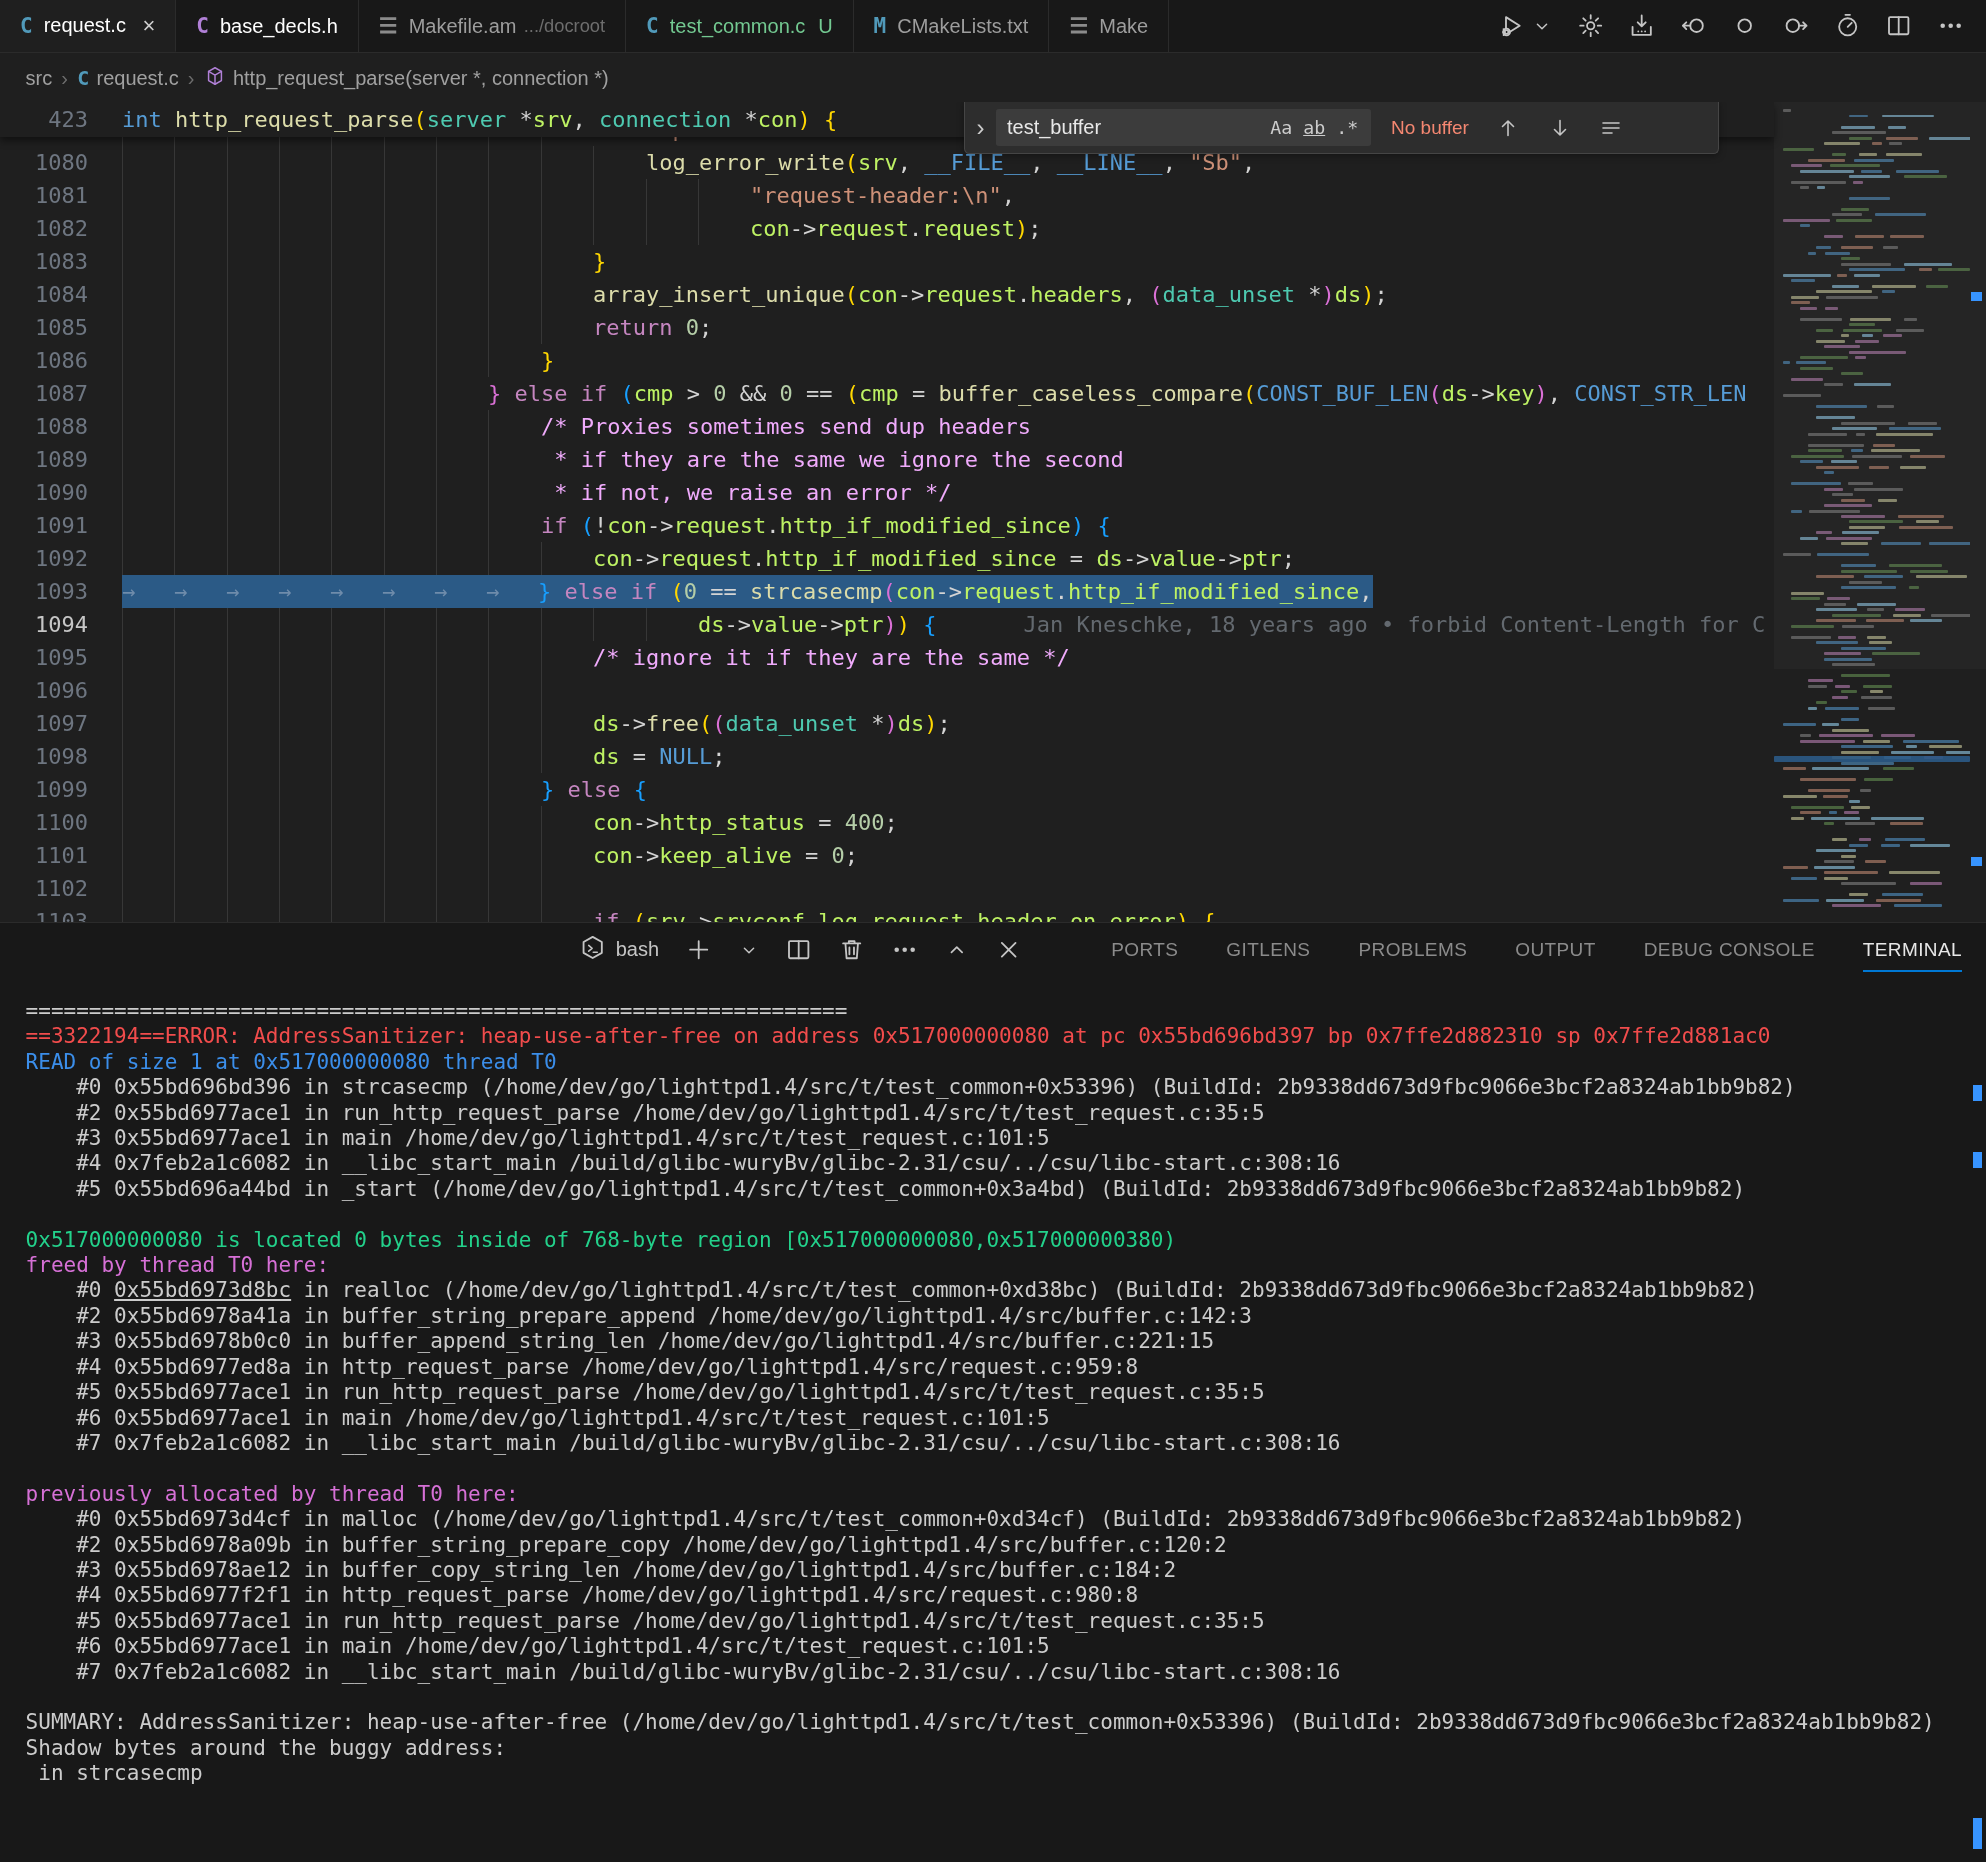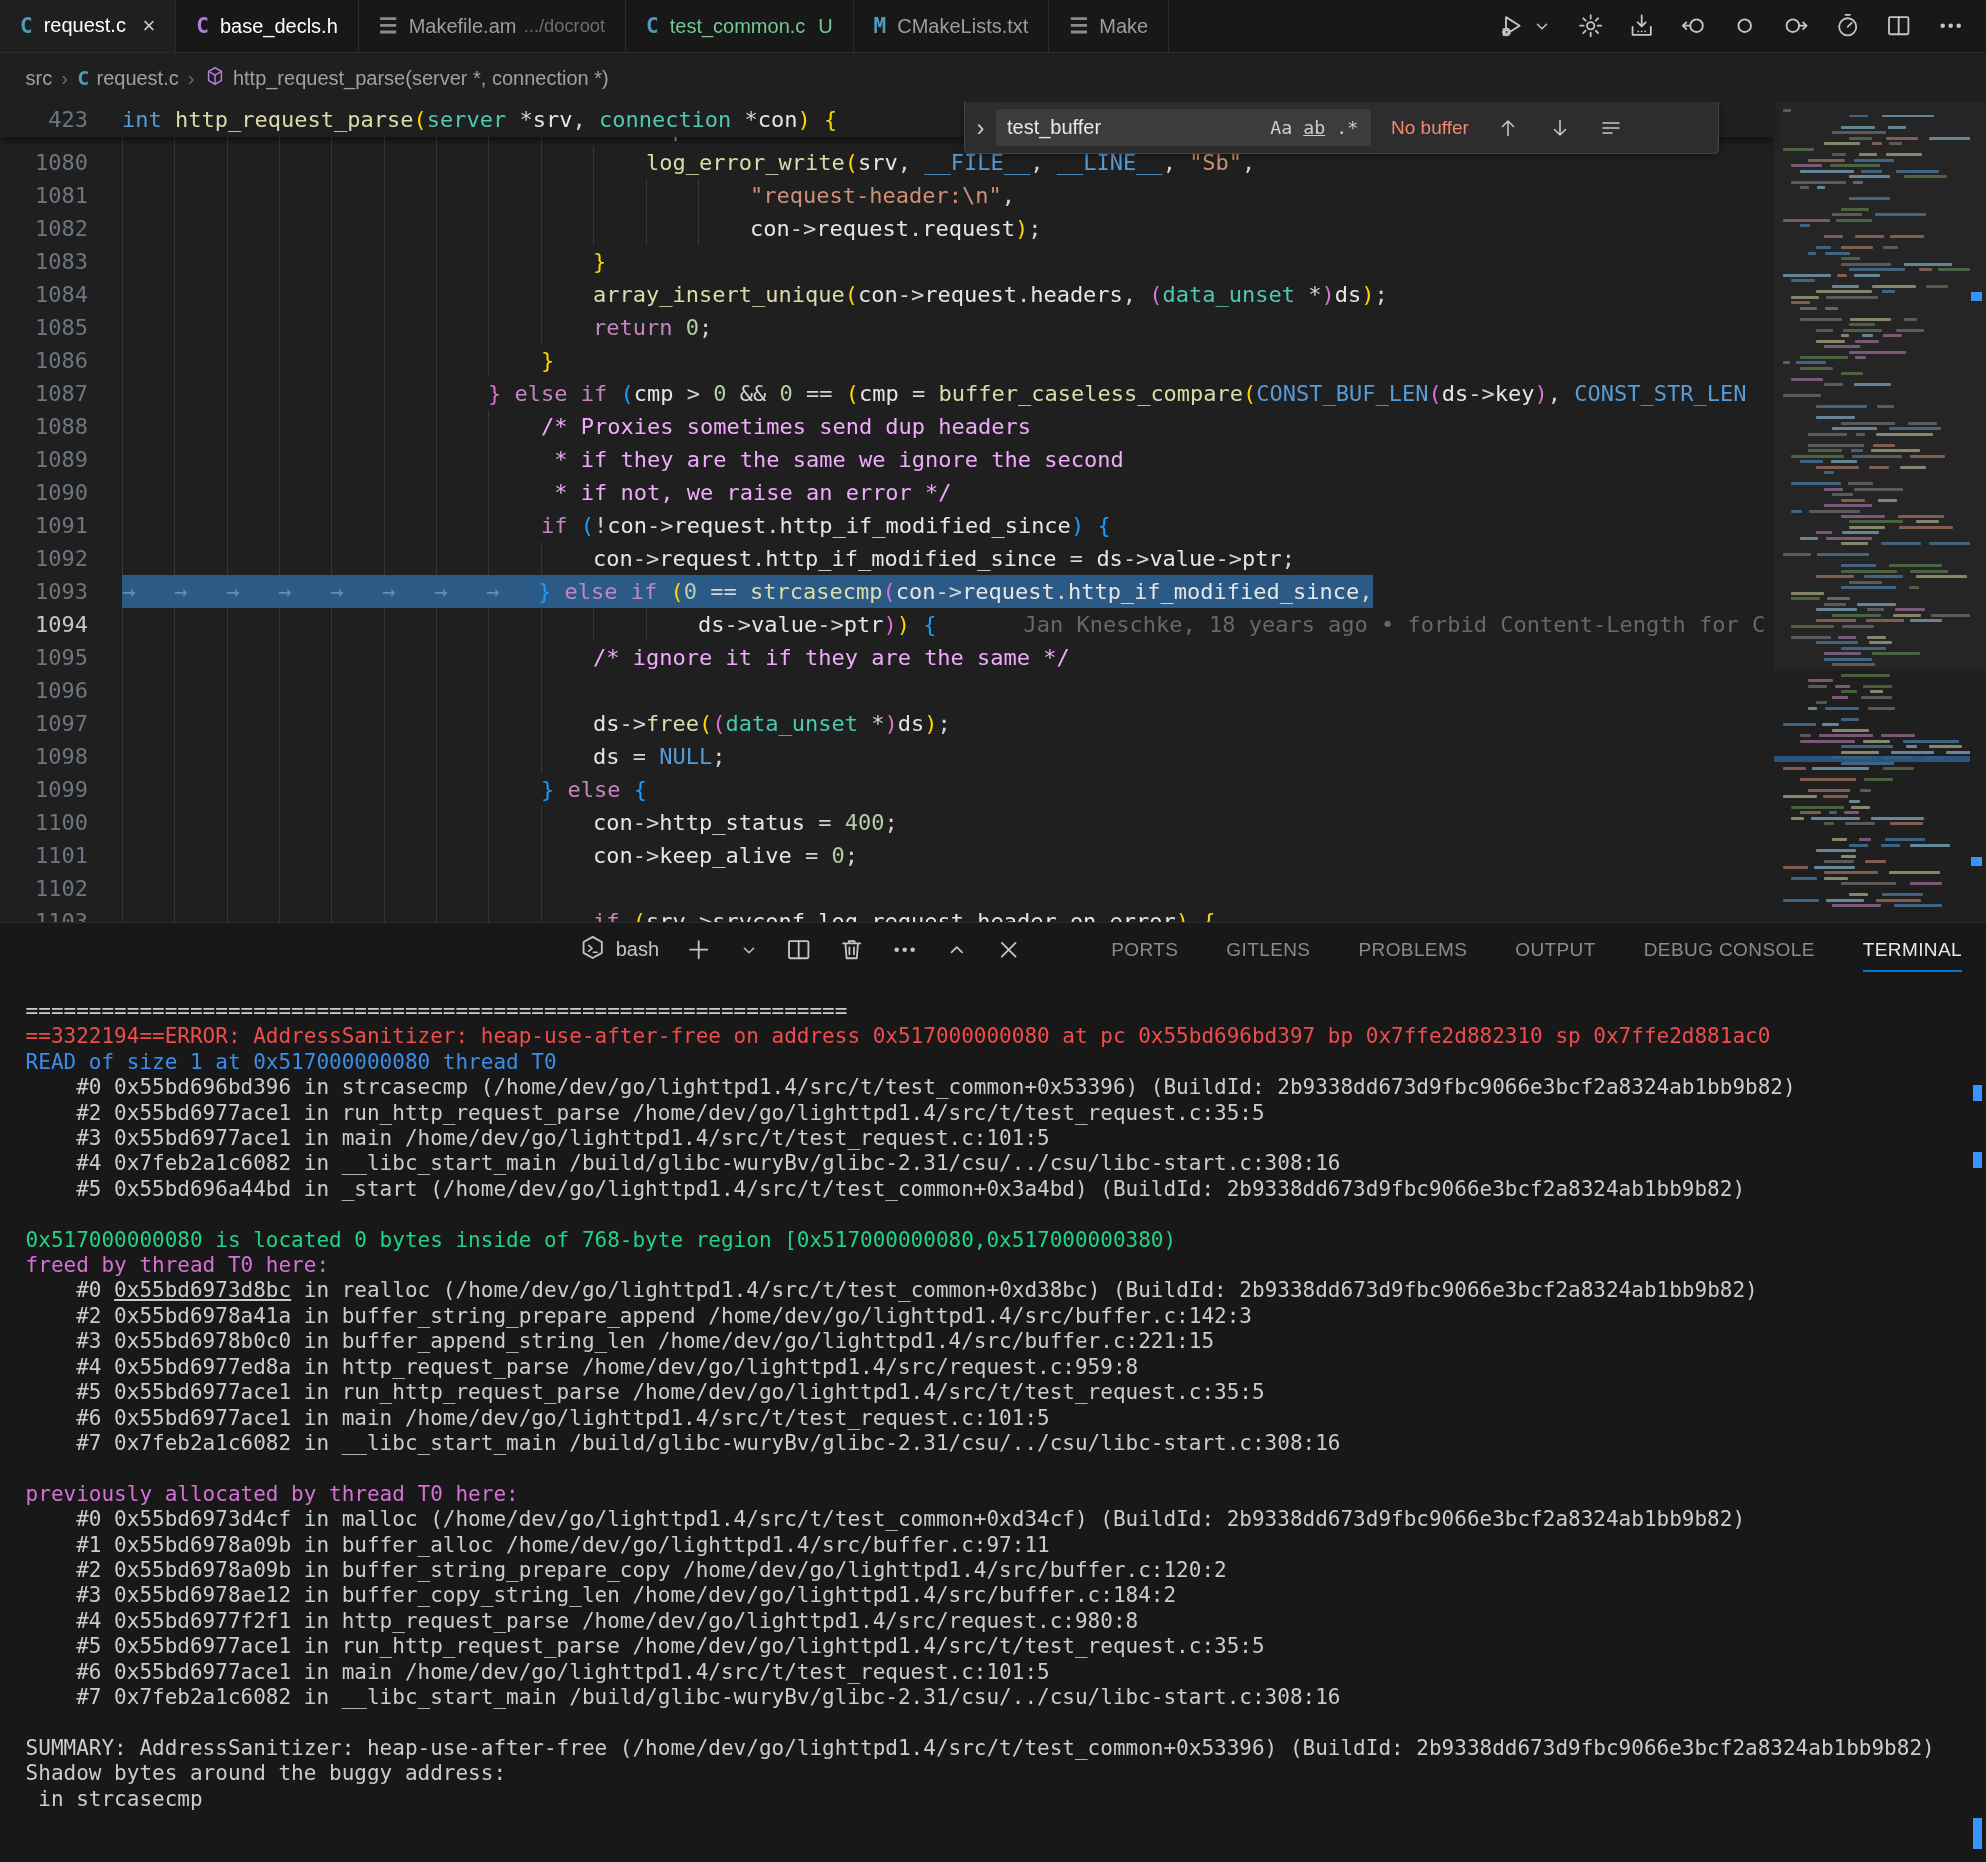--- a/index.html
+++ b/index.html
@@ -33,21 +33,21 @@
     font-size:22px; line-height:33px; }
   .lnum { position:absolute; left:0; top:0; width:88px; text-align:right; color:#6e7681; }
   .lnum.cur { color:#c6c6c6; }
   .lbody { position:absolute; left:122px; top:0; height:33px; }
   .guide { position:absolute; top:0; width:0.9px; height:33px; background:#373737; }
   .seltext { background:#2b5a86; display:inline-block; }
   .tabarrow { display:inline-block; width:52px; color:#6f8cab; }
   .blame { color:#63696f; padding-left:87px; }
   
   .kw{color:#C586C0} .type{color:#569CD6} .cls{color:#4EC9B0} .fn{color:#DCDCAA}
-  .var{color:#e5e5e5} .num{color:#B5CEA8} .str{color:#CE9178} .com{color:#f0abfc}
+  .var{color:#bef264} .num{color:#B5CEA8} .str{color:#CE9178} .com{color:#f0abfc}
   .op{color:#D4D4D4} .p1{color:#FFD700} .p2{color:#DA70D6} .p3{color:#179FFF}
 
   #sticky { position:absolute; left:0; top:0; width:1774px; height:35px; background:#1f1f1f;
     box-shadow:0 3.7px 7.3px rgba(0,0,0,.45); z-index:5; }
   #sticky .cline { height:35px; line-height:35px; }
 
   
   #findwidget { position:absolute; top:0; left:964px; width:755px; height:52px; background:#2d2d2d;
     border:0.9px solid #454545; border-top:none; border-radius:0 0 5.5px 5.5px; box-shadow:0 1.8px 7.3px rgba(0,0,0,.35);
     display:flex; align-items:center; z-index:6; }
@@ -599,21 +599,20 @@
         <div class="tline"><span class="tdef">    #0 </span><span class="tdefu">0x55bd6973d8bc</span><span class="tdef"> in realloc (/home/dev/go/lighttpd1.4/src/t/test_common+0xd38bc) (BuildId: 2b9338dd673d9fbc9066e3bcf2a8324ab1bb9b82)</span></div>
         <div class="tline"><span class="tdef">    #2 0x55bd6978a41a in buffer_string_prepare_append /home/dev/go/lighttpd1.4/src/buffer.c:142:3</span></div>
         <div class="tline"><span class="tdef">    #3 0x55bd6978b0c0 in buffer_append_string_len /home/dev/go/lighttpd1.4/src/buffer.c:221:15</span></div>
         <div class="tline"><span class="tdef">    #4 0x55bd6977ed8a in http_request_parse /home/dev/go/lighttpd1.4/src/request.c:959:8</span></div>
         <div class="tline"><span class="tdef">    #5 0x55bd6977ace1 in run_http_request_parse /home/dev/go/lighttpd1.4/src/t/test_request.c:35:5</span></div>
         <div class="tline"><span class="tdef">    #6 0x55bd6977ace1 in main /home/dev/go/lighttpd1.4/src/t/test_request.c:101:5</span></div>
         <div class="tline"><span class="tdef">    #7 0x7feb2a1c6082 in __libc_start_main /build/glibc-wuryBv/glibc-2.31/csu/../csu/libc-start.c:308:16</span></div>
         <div class="tline">&nbsp;</div>
         <div class="tline"><span class="tmag">previously allocated by thread T0 here:</span></div>
         <div class="tline"><span class="tdef">    #0 0x55bd6973d4cf in malloc (/home/dev/go/lighttpd1.4/src/t/test_common+0xd34cf) (BuildId: 2b9338dd673d9fbc9066e3bcf2a8324ab1bb9b82)</span></div>
-        <div class="tline"><span class="tdef">    #1 0x55bd6978a09b in buffer_alloc /home/dev/go/lighttpd1.4/src/buffer.c:97:11</span></div>
         <div class="tline"><span class="tdef">    #2 0x55bd6978a09b in buffer_string_prepare_copy /home/dev/go/lighttpd1.4/src/buffer.c:120:2</span></div>
         <div class="tline"><span class="tdef">    #3 0x55bd6978ae12 in buffer_copy_string_len /home/dev/go/lighttpd1.4/src/buffer.c:184:2</span></div>
         <div class="tline"><span class="tdef">    #4 0x55bd6977f2f1 in http_request_parse /home/dev/go/lighttpd1.4/src/request.c:980:8</span></div>
         <div class="tline"><span class="tdef">    #5 0x55bd6977ace1 in run_http_request_parse /home/dev/go/lighttpd1.4/src/t/test_request.c:35:5</span></div>
         <div class="tline"><span class="tdef">    #6 0x55bd6977ace1 in main /home/dev/go/lighttpd1.4/src/t/test_request.c:101:5</span></div>
         <div class="tline"><span class="tdef">    #7 0x7feb2a1c6082 in __libc_start_main /build/glibc-wuryBv/glibc-2.31/csu/../csu/libc-start.c:308:16</span></div>
         <div class="tline">&nbsp;</div>
         <div class="tline"><span class="tdef">SUMMARY: AddressSanitizer: heap-use-after-free (/home/dev/go/lighttpd1.4/src/t/test_common+0x53396) (BuildId: 2b9338dd673d9fbc9066e3bcf2a8324ab1bb9b82)</span></div>
         <div class="tline"><span class="tdef">Shadow bytes around the buggy address:</span></div>
         <div class="tline"><span class="tdef"> in strcasecmp</span></div>

